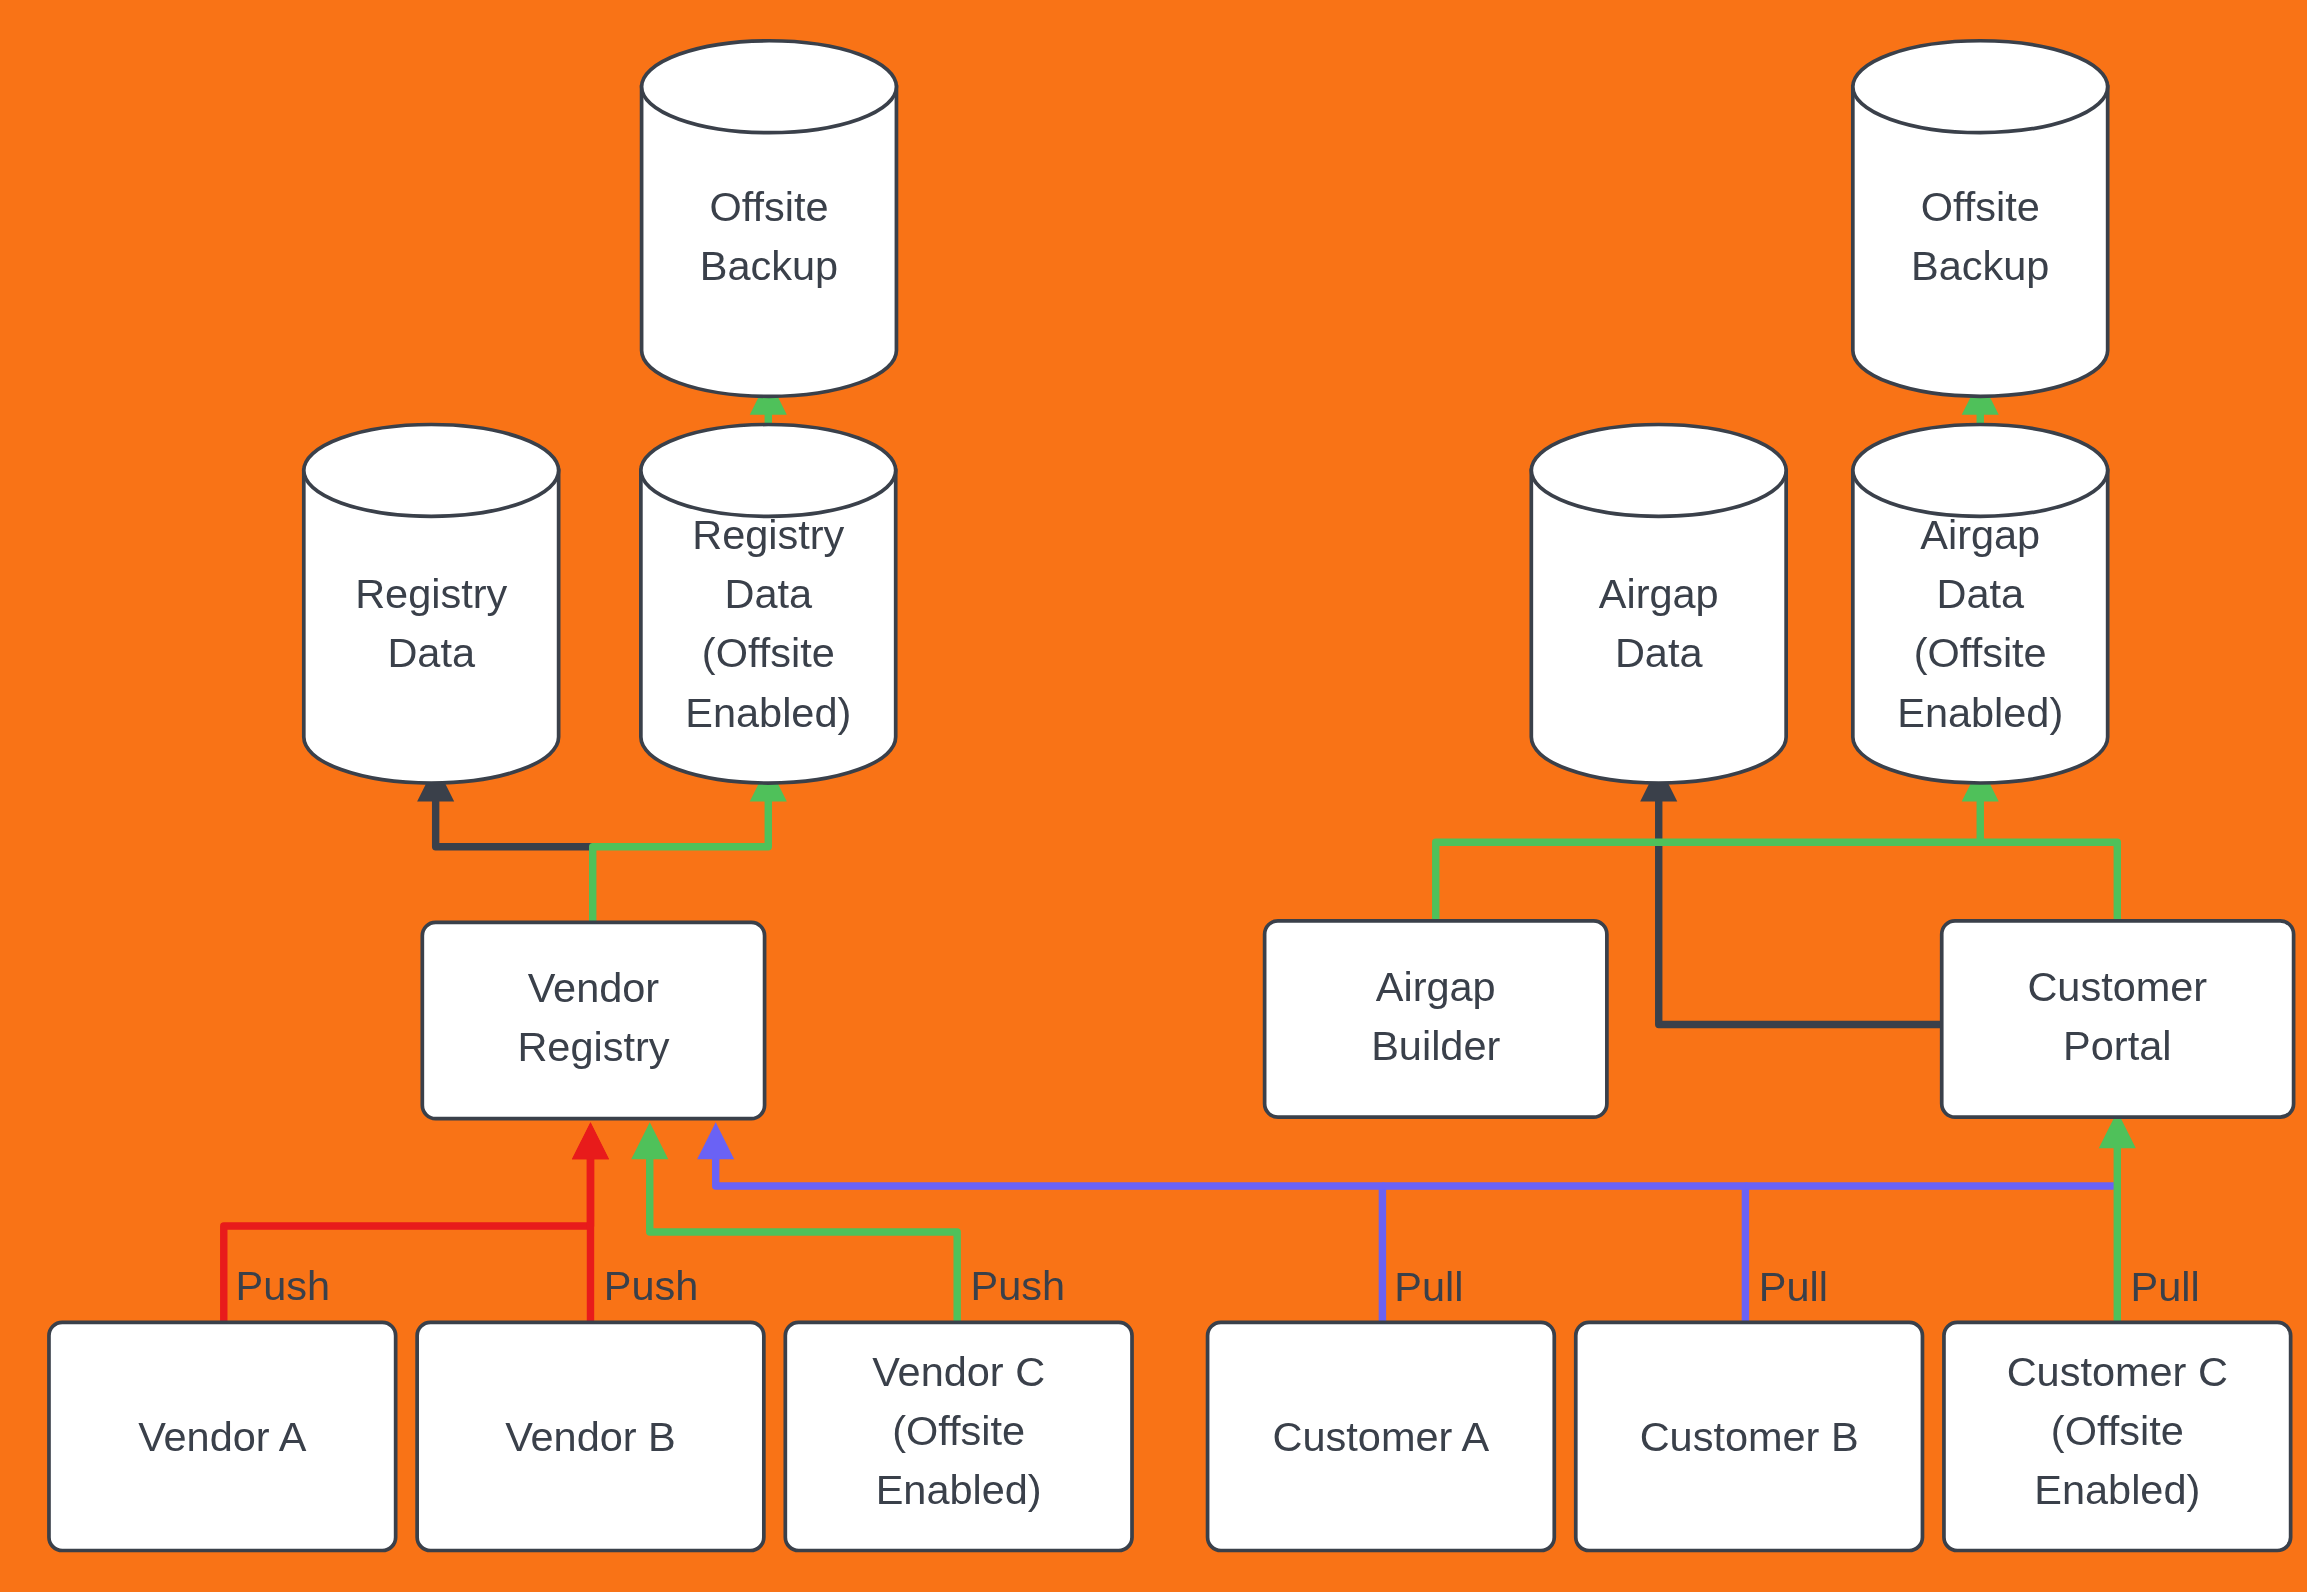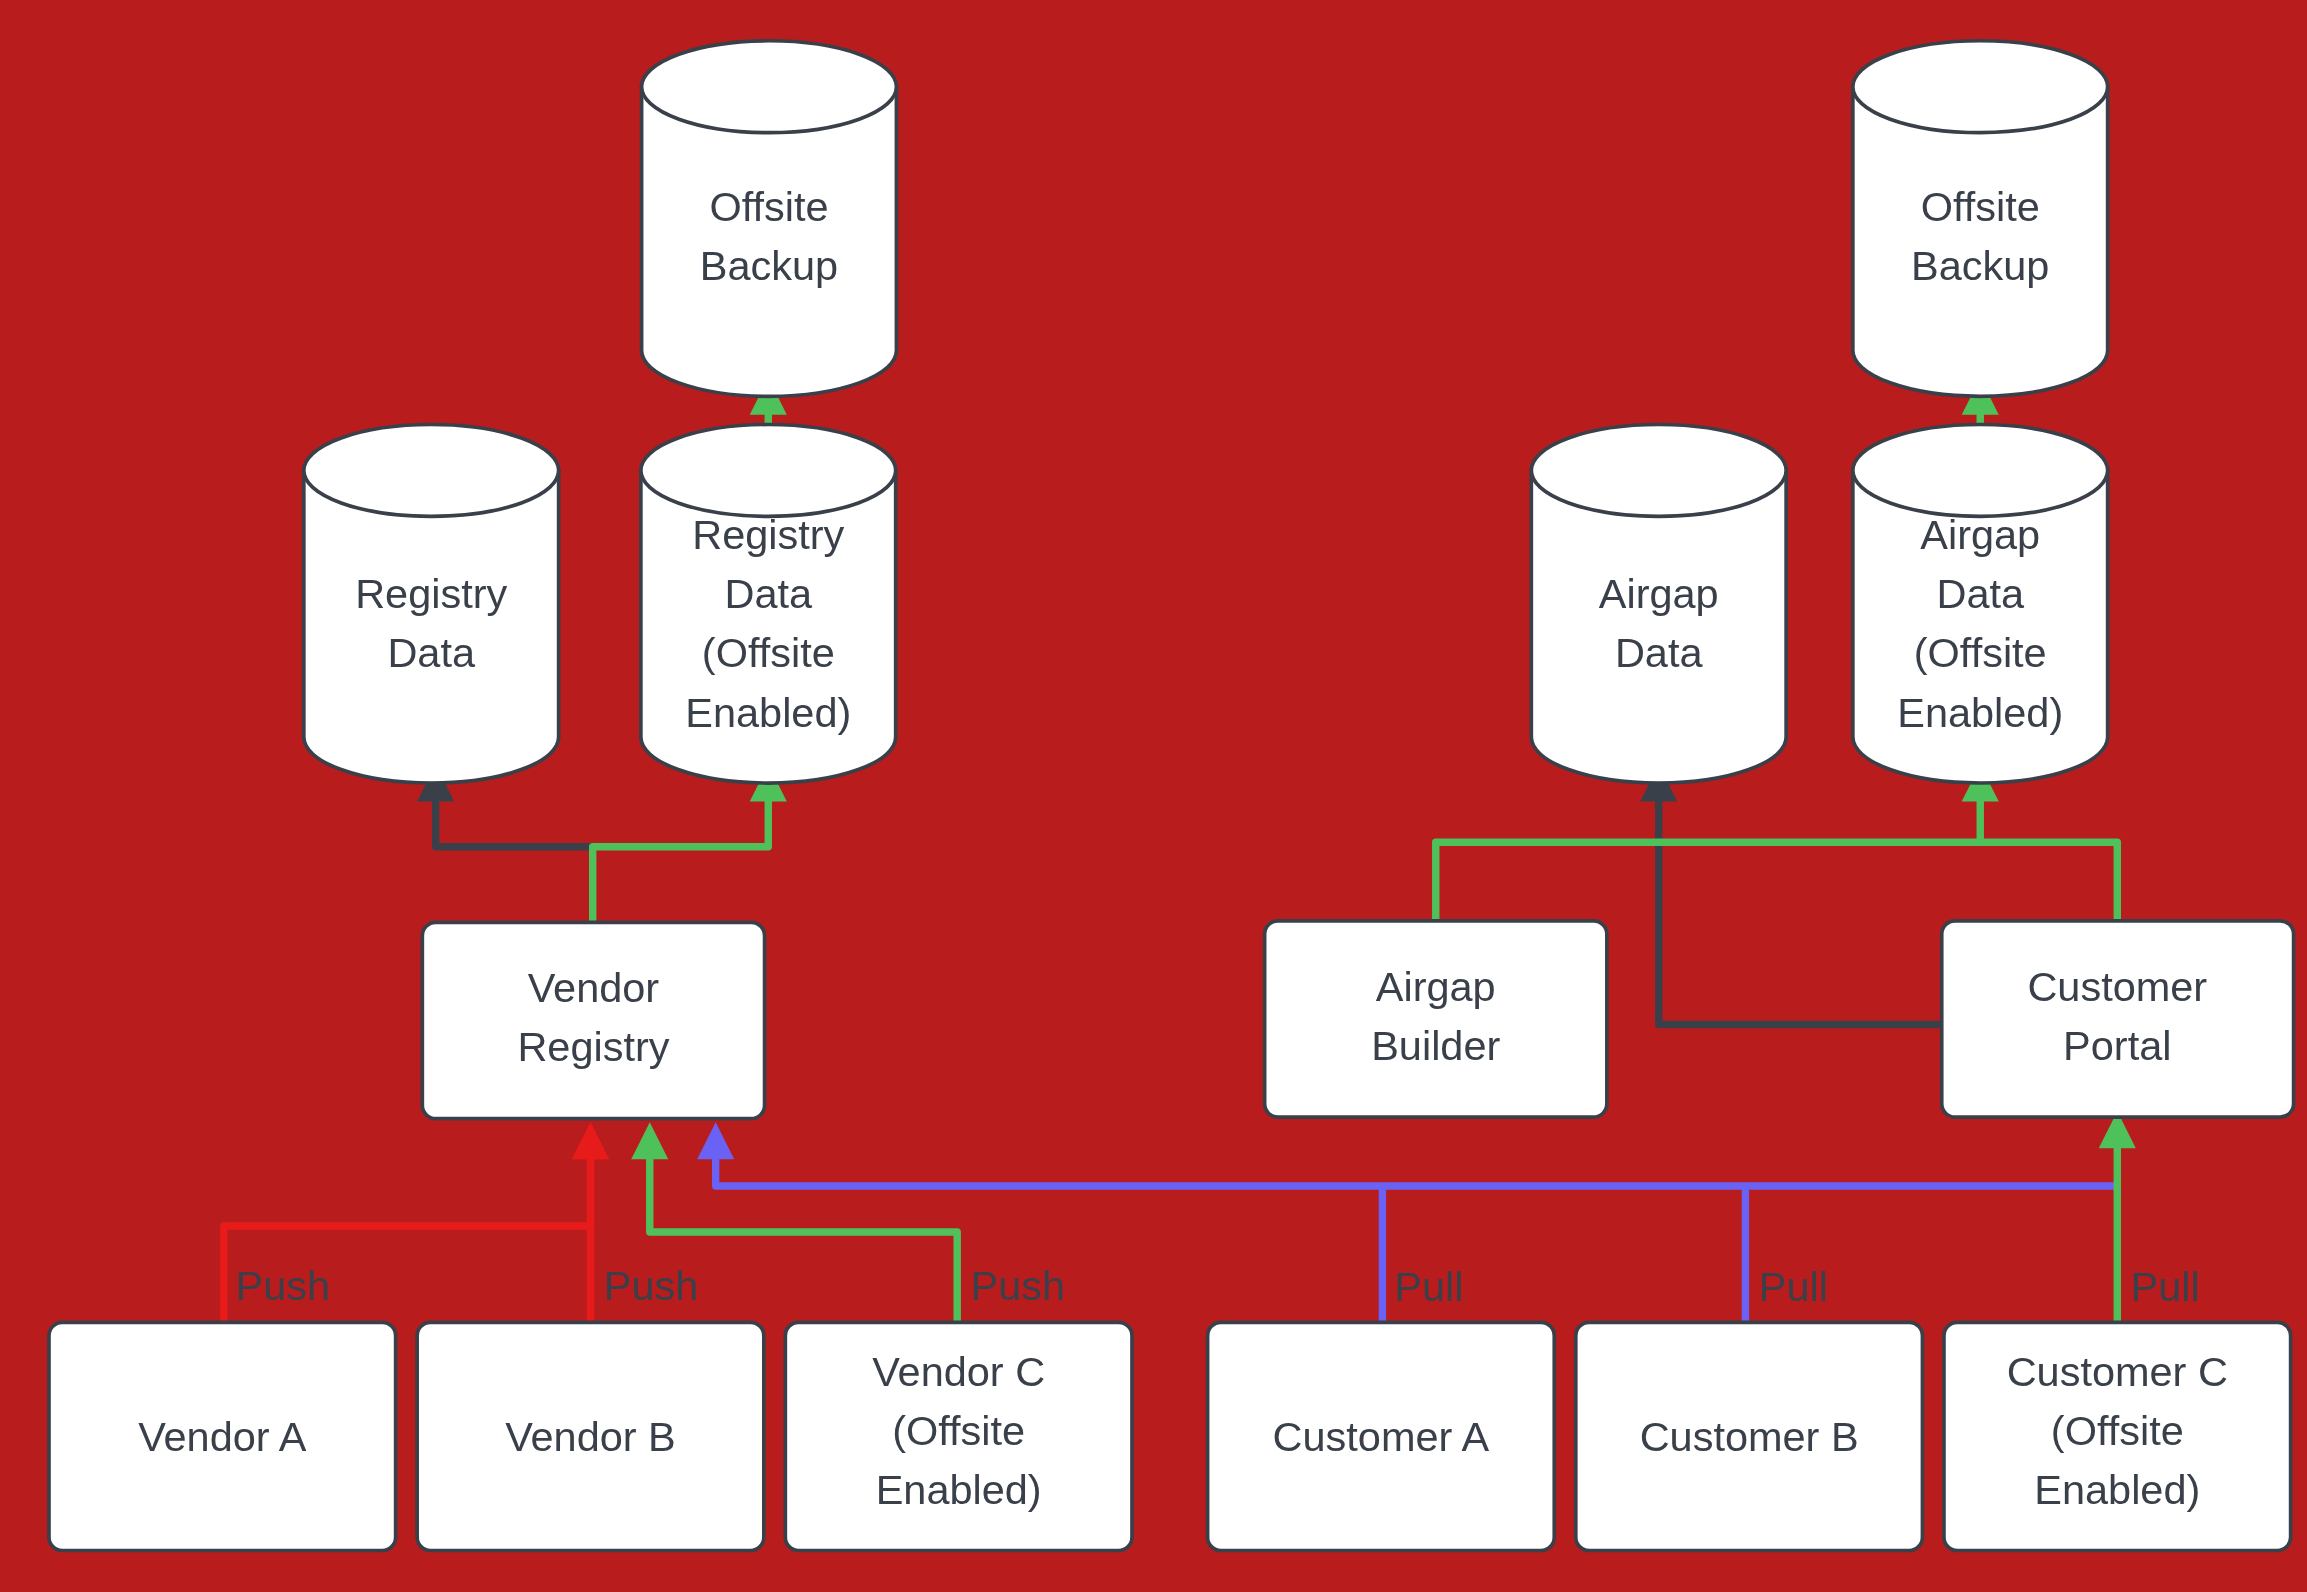--- a/index.html
+++ b/index.html
@@ -7,21 +7,21 @@
     padding: 0;
     background: #ffffff;
   }
   body {
     font-family: "Liberation Sans", sans-serif;
   }
   #diagram-root {
     position: relative;
     width: 2307px;
     height: 1592px;
-    background: #b91c1c;
+    background: #f97316;
     overflow: hidden;
   }
   svg.canvas {
     position: absolute;
     top: 0;
     left: 0;
     width: 2307px;
     height: 1592px;
     display: block;
   }

